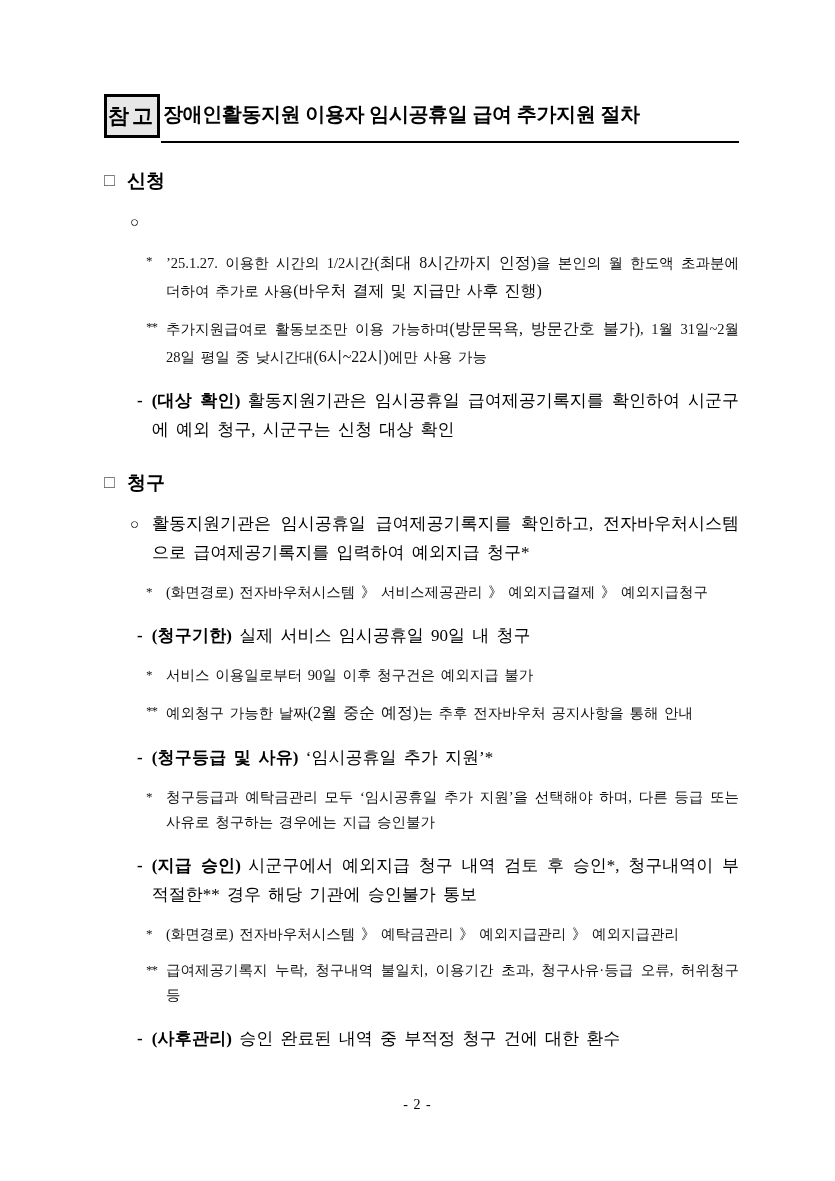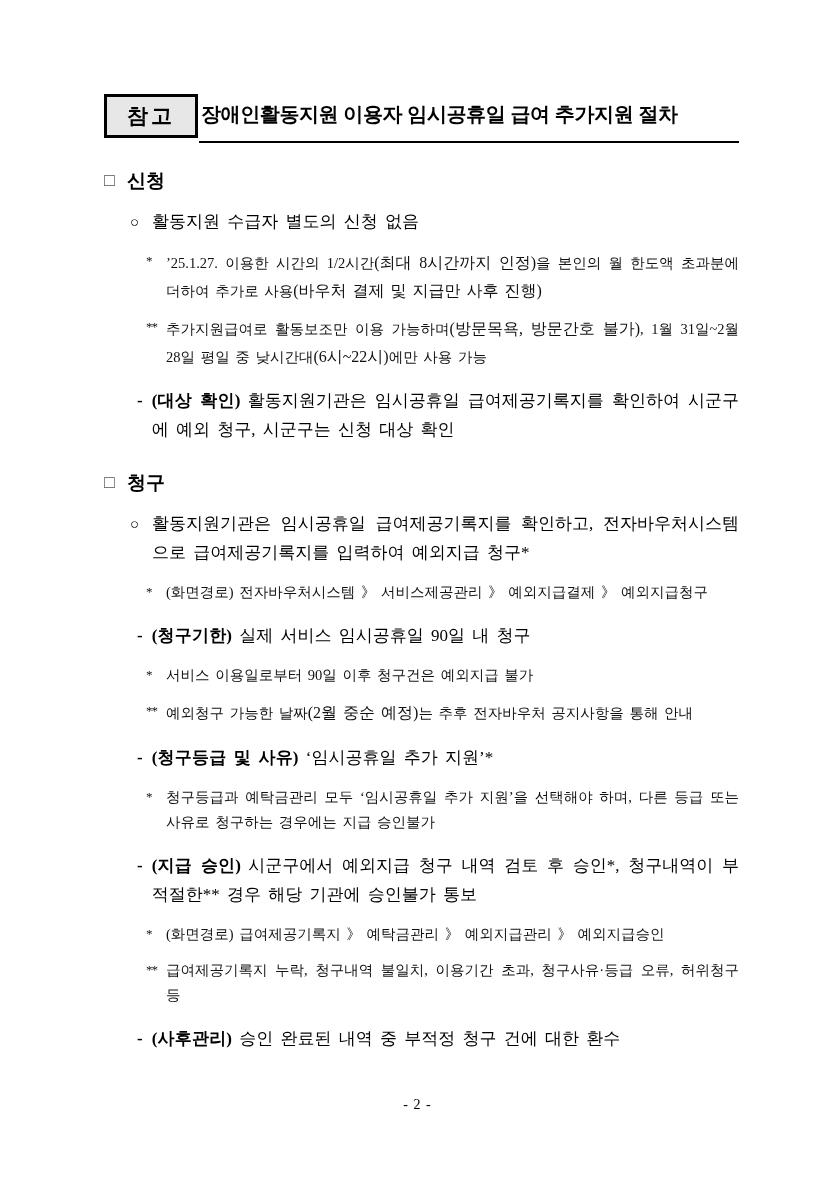--- a/index.html
+++ b/index.html
@@ -11,21 +11,21 @@
     position: relative; overflow: hidden;
   }
   .page { position: absolute; inset: 0; padding: 94px 96px 0 104px; }
 
   
   .doc-header { display: flex; align-items: flex-start; margin-bottom: 14px; }
   .badge {
     border: 3px solid #000; background: #e7e7e7;
     font-family: "Liberation Sans", "DejaVu Sans", sans-serif;
     font-weight: 700; font-size: 21px; letter-spacing: 3px;
-    padding: 8px 20px 9px; line-height: 1; flex: none;
+    padding: 8px 1px 9px; line-height: 1; flex: none;
   }
   .title-area {
     flex: 1; margin-left: 1px;
     border-bottom: 2px solid #000;
     padding: 7px 2px 13px 2px;
   }
   .doc-title {
     margin: 0;
     font-family: "Liberation Sans", "DejaVu Sans", sans-serif;
     font-weight: 700; font-size: 20px; letter-spacing: -0.4px;
@@ -81,21 +81,20 @@
   </div>
 
   <section class="section">
     <h2 class="sec-head">
       <span class="m-square">□</span>
       <span>신청</span>
     </h2>
 
     <div class="item item-circle">
       <span class="m-circle">○</span>
-      <p class="txt">활동지원 수급자 별도의 신청 없음</p>
     </div>
 
     <div class="item item-note">
       <span class="m-star">*</span>
       <p class="txt"><span>’25.1.27. 이용한 시간의 1/2시간</span><span class="seg-small">(최대 8시간까지 인정)</span><span>을 본인의 월 한도액 초과분에 더하여 추가로 사용</span><span class="seg-small">(바우처 결제 및 지급만 사후 진행)</span></p>
     </div>
 
     <div class="item item-note">
       <span class="m-star">**</span>
       <p class="txt"><span>추가지원급여로 활동보조만 이용 가능하며</span><span class="seg-small">(방문목욕, 방문간호 불가)</span><span>, 1월 31일~2월 28일 평일 중 낮시간대</span><span class="seg-small">(6시~22시)</span><span>에만 사용 가능</span></p>
@@ -148,21 +147,21 @@
       <p class="txt"><span>청구등급과 예탁금관리 모두 ‘임시공휴일 추가 지원’을 선택해야 하며, 다른 등급 또는 사유로 청구하는 경우에는 지급 승인불가</span></p>
     </div>
 
     <div class="item item-dash">
       <span class="m-dash">-</span>
       <p class="txt"><span class="dash-label">(지급 승인)</span><span class="dash-text">시군구에서 예외지급 청구 내역 검토 후 승인*, 청구내역이 부적절한** 경우 해당 기관에 승인불가 통보</span></p>
     </div>
 
     <div class="item item-note">
       <span class="m-star">*</span>
-      <p class="txt"><span>(화면경로) 급여제공기록지 》 예탁금관리 》 예외지급관리 》 예외지급승인</span></p>
+      <p class="txt"><span>(화면경로) 전자바우처시스템 》 예탁금관리 》 예외지급관리 》 예외지급관리</span></p>
     </div>
 
     <div class="item item-note">
       <span class="m-star">**</span>
       <p class="txt"><span>급여제공기록지 누락, 청구내역 불일치, 이용기간 초과, 청구사유·등급 오류, 허위청구 등</span></p>
     </div>
 
     <div class="item item-dash">
       <span class="m-dash">-</span>
       <p class="txt"><span class="dash-label">(사후관리)</span><span class="dash-text">승인 완료된 내역 중 부적정 청구 건에 대한 환수</span></p>

